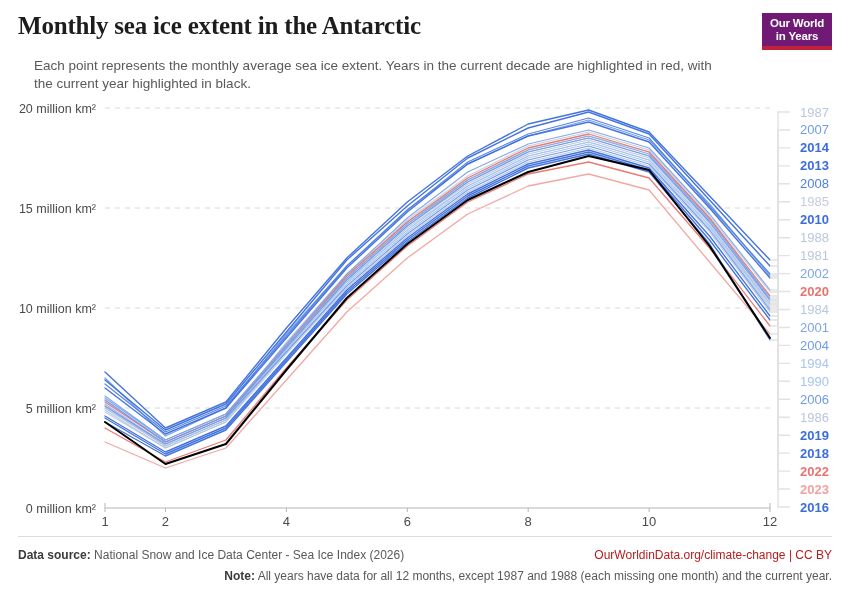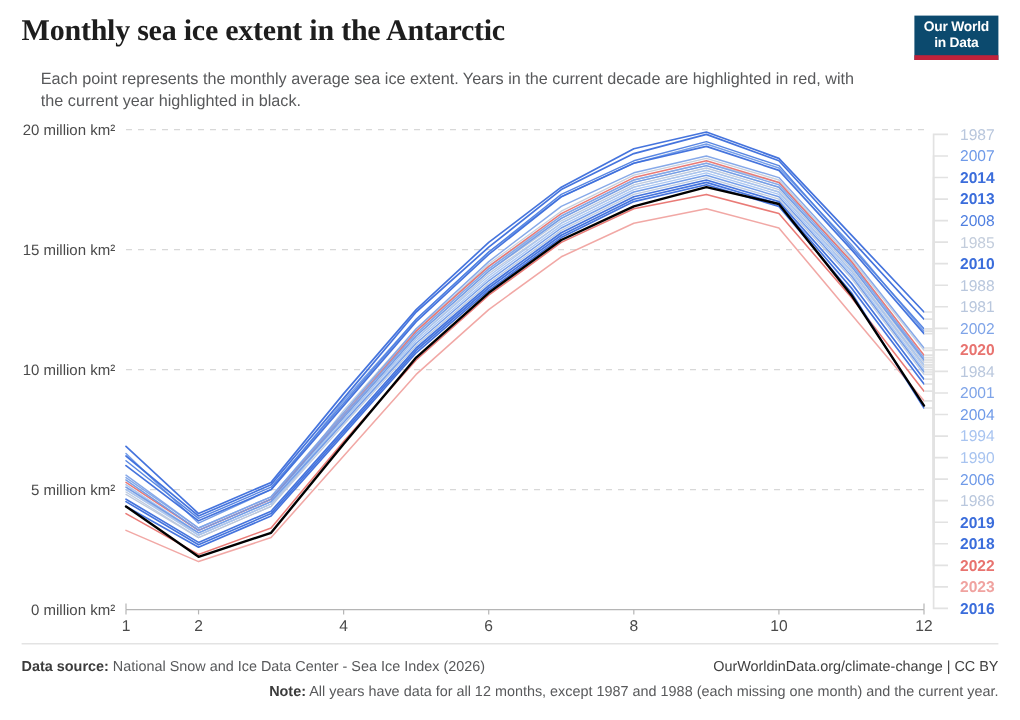--- a/index.html
+++ b/index.html
@@ -46,21 +46,21 @@
     max-width: 715px;
     margin: 16px;
   }
 
   
   .owid-logo {
     position: absolute;
     right: 18px;
     top: 13px;
     width: 70px;
-    background: #0c4a6e;
+    background: #701a75;
     border-bottom: 4px solid #c0223b;
     box-sizing: border-box;
     padding: 4px 4px 3px 4px;
     text-align: center;
   }
   .owid-logo .l1, .owid-logo .l2 {
     display: block;
     color: #ffffff;
     font-family: "Liberation Sans", sans-serif;
     font-size: 11.5px;
@@ -107,36 +107,36 @@
     color: #58595b;
     line-height: 1.5;
   }
   .footer-row {
     display: flex;
     justify-content: space-between;
     align-items: center;
   }
   .footer b { color: #3b3b3b; font-weight: 700; }
   .footer-left { white-space: nowrap; }
-  .footer-right { white-space: nowrap; color: #404040; }
+  .footer-right { white-space: nowrap; color: #b91c1c; }
   .footer-note { margin-top: 3px; text-align: right; }
 </style>
 </head>
 <body>
 
 <div class="page">
 
   <div class="header">
     <h1 class="chart-title">Monthly sea ice extent in the Antarctic</h1>
     <p class="chart-subtitle">Each point represents the monthly average sea ice extent. Years in the current decade are highlighted in red, with the current year highlighted in black.</p>
   </div>
 
   <div class="owid-logo">
     <span class="l1">Our World</span>
-    <span class="l2">in Data</span>
+    <span class="l2">in Years</span>
   </div>
 
   <div class="plot-wrap">
     <svg class="plot-svg" id="plot" width="850" height="435" viewBox="0 0 850 435">
       <g id="gridlines">
           <line x1="105" x2="770" y1="313" y2="313" stroke="#d8d8d8" stroke-width="1" stroke-dasharray="5 5"></line>
           <line x1="105" x2="770" y1="213" y2="213" stroke="#d8d8d8" stroke-width="1" stroke-dasharray="5 5"></line>
           <line x1="105" x2="770" y1="113" y2="113" stroke="#d8d8d8" stroke-width="1" stroke-dasharray="5 5"></line>
           <line x1="105" x2="770" y1="13" y2="13" stroke="#d8d8d8" stroke-width="1" stroke-dasharray="5 5"></line>
         </g>

